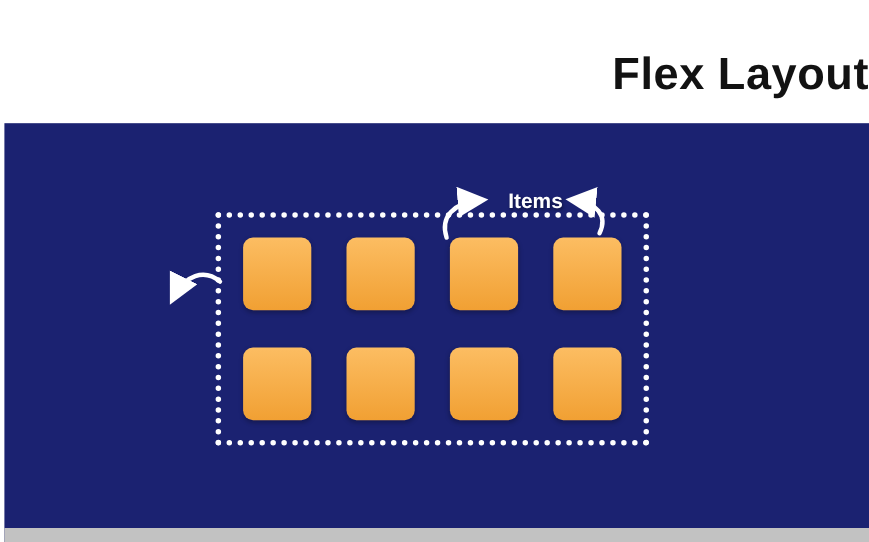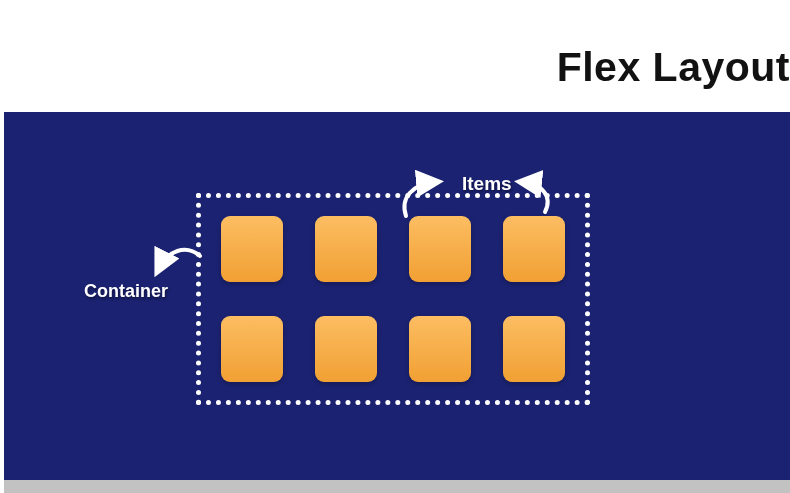--- a/index.html
+++ b/index.html
@@ -68,21 +68,20 @@
           <path d="M0,0 L7,3.5 L0,7 z" fill="#ffffff"></path>
         </marker>
       </defs>
       <path d="M 402 104 C 396 86, 408 72, 432 70" fill="none" stroke="#ffffff" stroke-width="4" stroke-linecap="round" marker-end="url(#ah)"></path>
       <path d="M 541 100 C 549 84, 538 72, 518 70" fill="none" stroke="#ffffff" stroke-width="4" stroke-linecap="round" marker-end="url(#ah)"></path>
       <path d="M 196 144 C 182 132, 164 138, 154 158" fill="none" stroke="#ffffff" stroke-width="4" stroke-linecap="round" marker-end="url(#ah)"></path>
     </svg>
 
     <div class="label items-label">Items</div>
 
-    <div class="label container-label">Container</div>
 
     <div class="flex-container">
         <div class="flex-item"></div>
         <div class="flex-item"></div>
         <div class="flex-item"></div>
         <div class="flex-item"></div>
         <div class="flex-item"></div>
         <div class="flex-item"></div>
         <div class="flex-item"></div>
         <div class="flex-item"></div>

